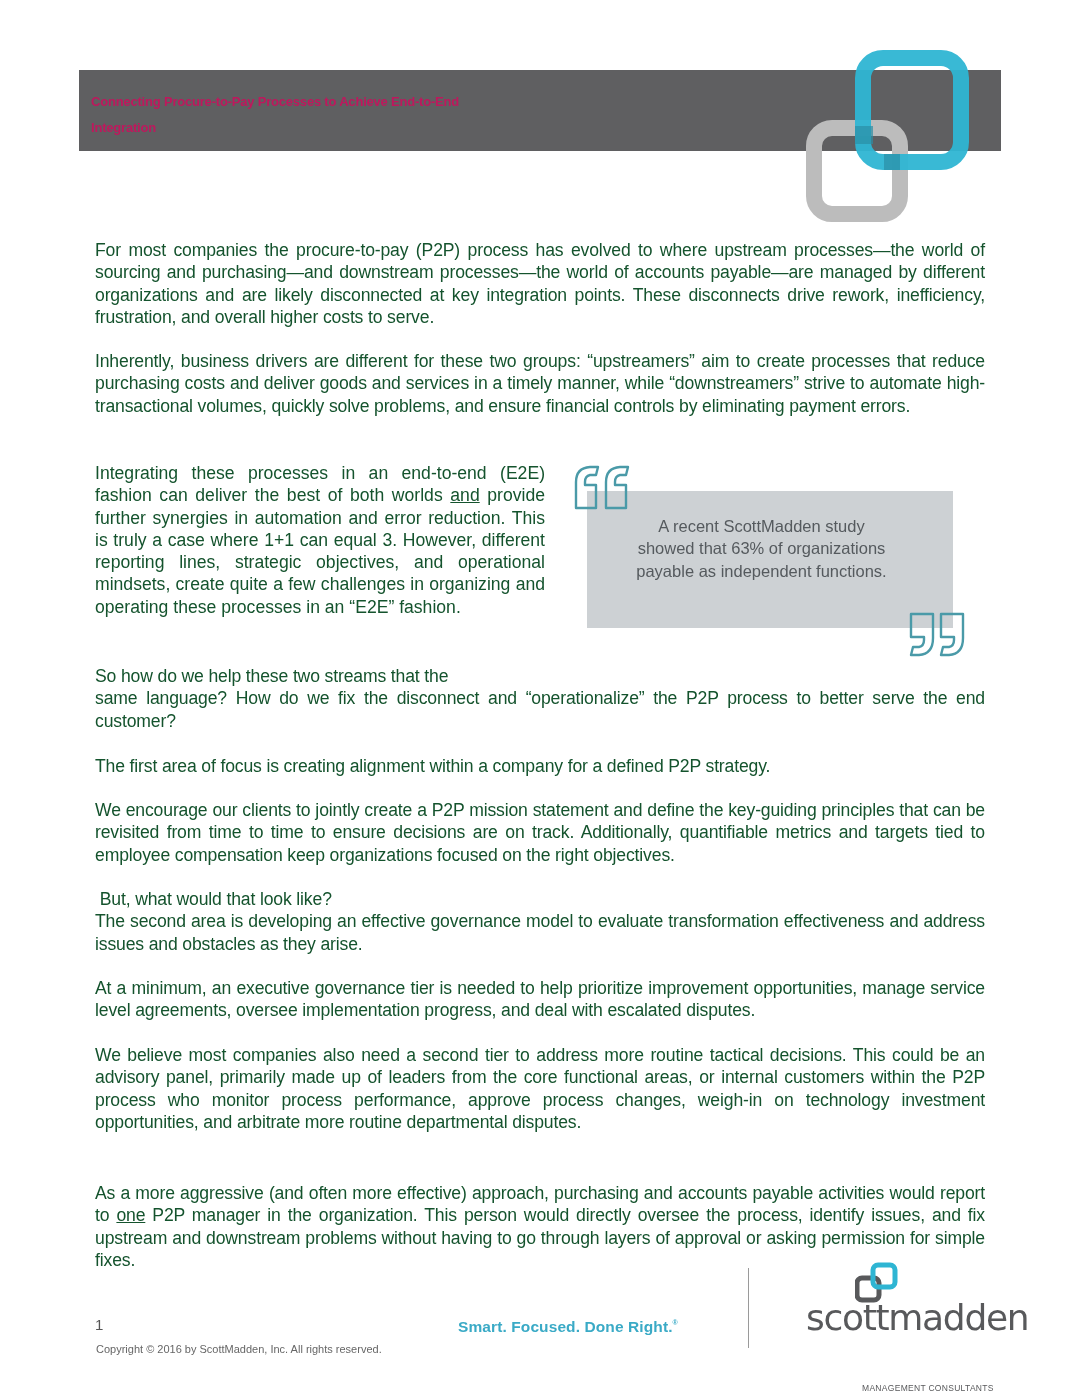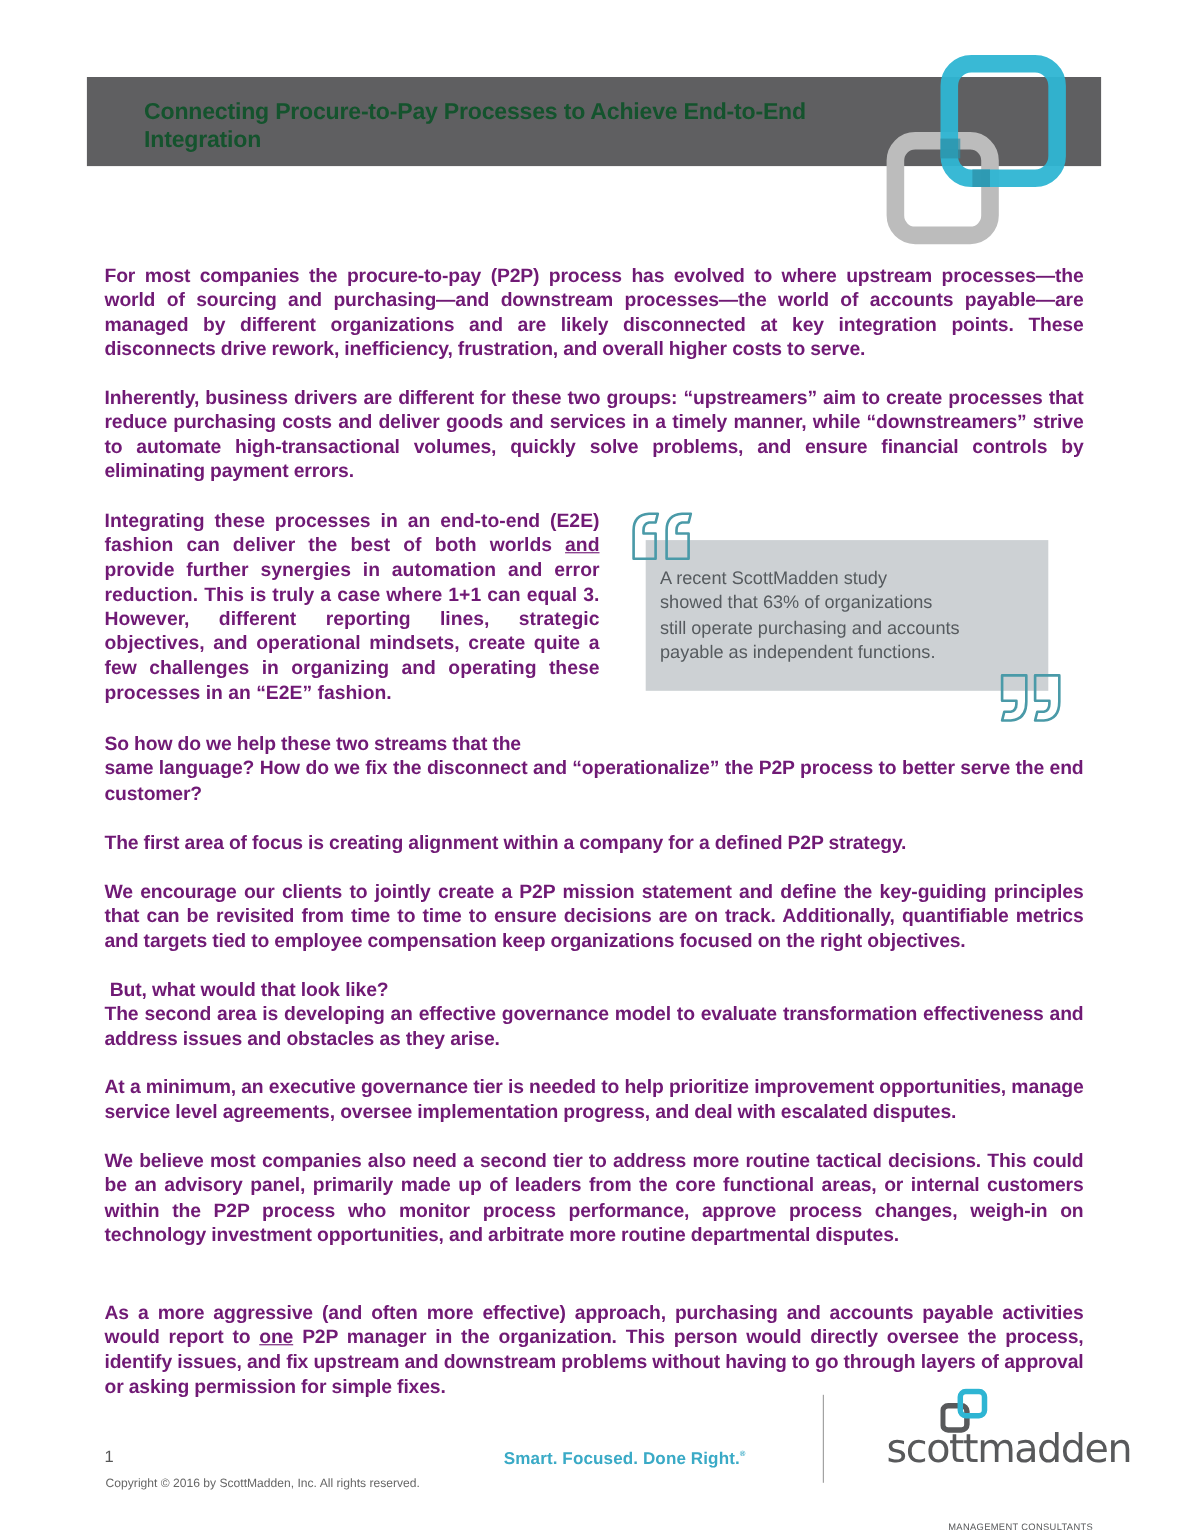--- a/index.html
+++ b/index.html
@@ -5,40 +5,40 @@
     * { margin: 0; padding: 0; box-sizing: border-box; }
     html, body { width: 1080px; height: 1398px; background: #ffffff; }
     body { position: relative; overflow: hidden; font-family: "Liberation Sans", sans-serif; color: #1a1a1a; }
 
     .header-bar {
       position: absolute; left: 79px; top: 70px; width: 922px; height: 81px;
       background: #5f5f61;
     }
     .header-title {
       position: absolute; left: 91px; top: 89px; width: 700px;
-      color: #14532d; font-family: "Liberation Sans", sans-serif; font-weight: bold;
-      font-size: 21px; line-height: 26px; letter-spacing: -0.2px; margin-left: 40px;
+      color: #be185d; font-family: "Liberation Sans", sans-serif; font-weight: bold;
+      font-size: 13px; line-height: 26px; letter-spacing: -0.2px;
     }
     .logo-squares { position: absolute; left: 800px; top: 48px; width: 180px; height: 175px; }
 
     .body-text {
       position: absolute; left: 95px; width: 890px;
-      font-size: 17.6px; line-height: 22.3px; color: #701a75;
-      text-align: justify; letter-spacing: -0.15px; font-weight: bold;
+      font-size: 17.6px; line-height: 22.3px; color: #14532d;
+      text-align: justify; letter-spacing: -0.15px;
     }
     .narrow { width: 450px; letter-spacing: 0; }
     .u { text-decoration: underline; }
 
     .quote-box {
       position: absolute; left: 587px; top: 491px; width: 366px; height: 137px;
       background: #cdd1d4;
     }
     .quote-text {
       position: absolute; left: 600px; top: 515px; width: 323px;
-      text-align: left; font-size: 16.5px; line-height: 22.3px; color: #555a5e;
+      text-align: center; font-size: 16.5px; line-height: 22.3px; color: #555a5e;
     }
     .quote-open { position: absolute; left: 572px; top: 464px; width: 64px; height: 46px; }
     .quote-close { position: absolute; left: 905px; top: 612px; width: 64px; height: 46px; }
 
     .page-number { position: absolute; left: 95px; top: 1316px; font-size: 15px; color: #555; }
     .copyright { position: absolute; left: 96px; top: 1343px; font-size: 11px; color: #666; }
     .tagline {
       position: absolute; left: 458px; top: 1318px; font-size: 15.5px; font-weight: bold;
       color: #3aaac6; letter-spacing: 0.1px;
     }
@@ -81,21 +81,20 @@
 </p>
 
 <div class="quote-box"></div>
 <svg class="quote-open" viewBox="0 0 64 46">
   <path d="M4 44 L4 18 Q4 4 18 3 L26 3 L24 11 L18 11 Q13 12 13 18 L13 21 L24 21 L24 44 Z" fill="none" stroke="#4a9aa8" stroke-width="2.4" stroke-linejoin="round"></path>
   <path d="M34 44 L34 18 Q34 4 48 3 L56 3 L54 11 L48 11 Q43 12 43 18 L43 21 L54 21 L54 44 Z" fill="none" stroke="#4a9aa8" stroke-width="2.4" stroke-linejoin="round"></path>
 </svg>
 <div class="quote-text">
   <div>A recent ScottMadden study</div>
   <div>showed that 63% of organizations</div>
-  <div>still operate purchasing and accounts</div>
   <div>payable as independent functions.</div>
 </div>
 <svg class="quote-close" viewBox="0 0 64 46">
   <path d="M6 2 L28 2 L28 26 Q28 42 14 43 L6 43 L8 35 L14 35 Q19 34 19 28 L19 25 L6 25 Z" fill="none" stroke="#4a9aa8" stroke-width="2.4" stroke-linejoin="round"></path>
   <path d="M36 2 L58 2 L58 26 Q58 42 44 43 L36 43 L38 35 L44 35 Q49 34 49 28 L49 25 L36 25 Z" fill="none" stroke="#4a9aa8" stroke-width="2.4" stroke-linejoin="round"></path>
 </svg>
 
 <div class="body-text" style="top:665px;">
   <div>So how do we help these two streams that the</div>
   <div>same language? How do we fix the disconnect and “operationalize” the P2P process to better serve the end customer?</div>

